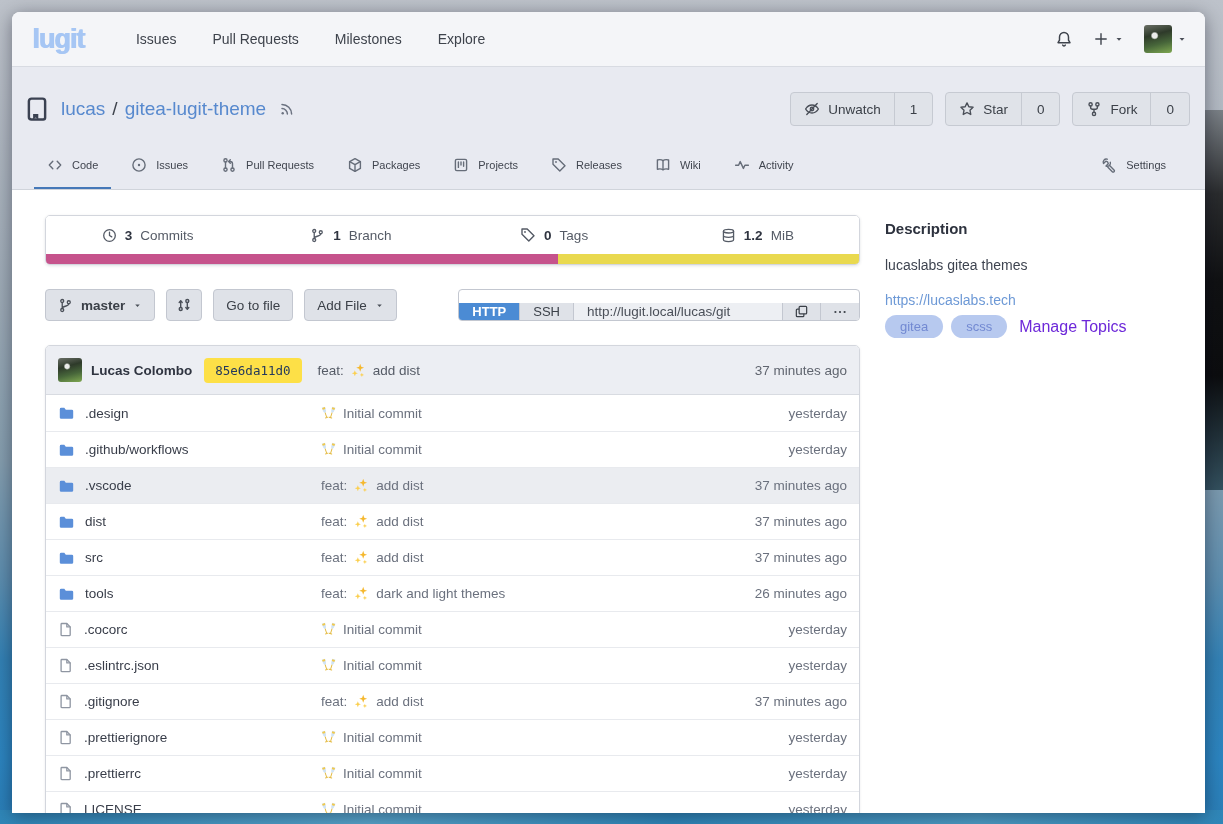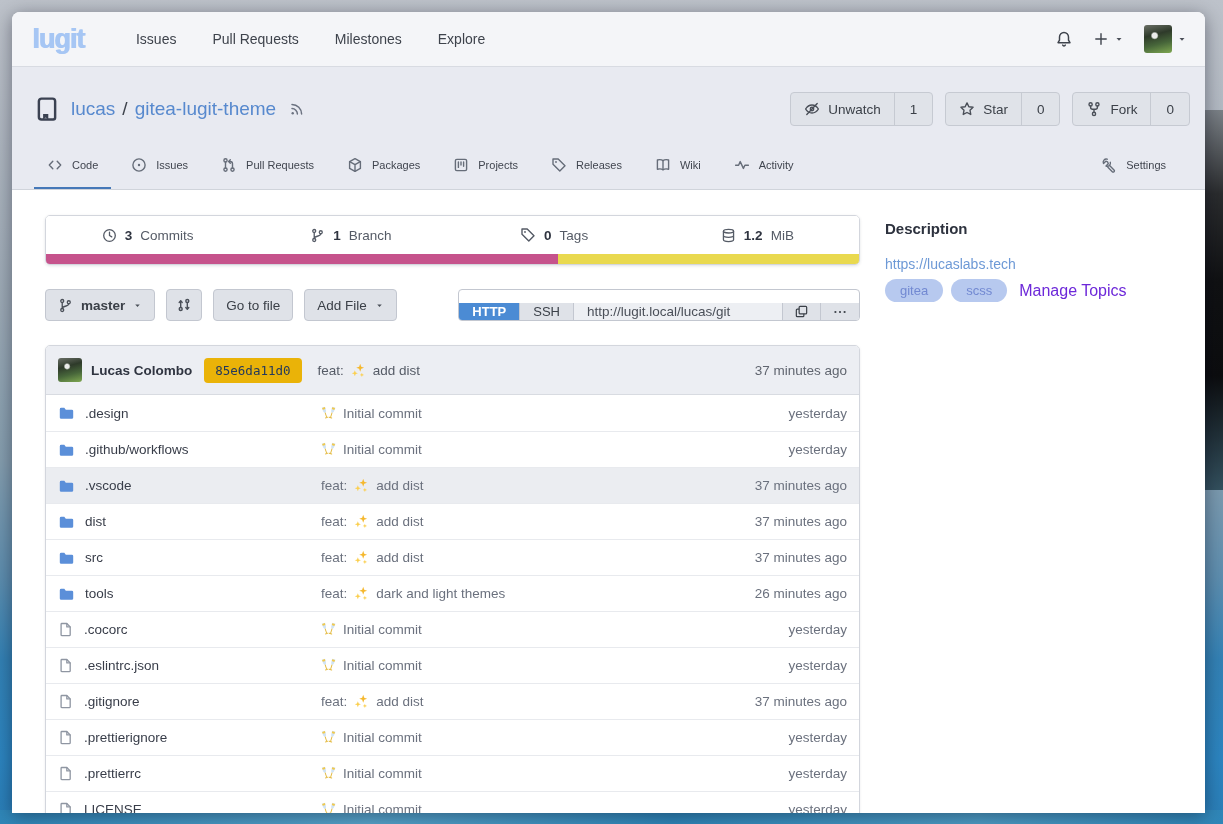--- a/index.html
+++ b/index.html
@@ -22,21 +22,21 @@
   .nav-item{font-size:14px;color:#3e434c;text-decoration:none;padding:0 18px;cursor:pointer;}
   .nav-right{margin-left:auto;display:flex;align-items:center;gap:20px;}
   .icon-btn{display:flex;align-items:center;gap:5px;color:#3e434c;cursor:pointer;}
   .avatar{width:28px;height:28px;border-radius:3px;
     background:radial-gradient(circle at 38% 38%,rgba(255,255,255,.9) 0 2.5px,rgba(255,255,255,0) 4px),
       linear-gradient(165deg,#6a6f66 0%,#2e3a2a 35%,#47663a 65%,#7fa851 100%);}
   .caret{display:inline-flex;color:#4a4f58;}
 
   
   .repo-header{background:#e8eaf1;border-bottom:1px solid #d0d4db;}
-  .repo-title-row{display:flex;align-items:center;padding:25px 15px 16px 22px;}
+  .repo-title-row{display:flex;align-items:center;padding:25px 15px 16px 12px;}
   .repo-icon{color:#3b4252;display:flex;margin-right:11px;}
   .repo-link{font-size:19px;color:#5789ce;text-decoration:none;cursor:pointer;}
   .repo-sep{font-size:19px;color:#3e434c;margin:0 7px;}
   .rss{color:#6b7280;margin-left:13px;display:flex;cursor:pointer;}
   .repo-actions{margin-left:auto;display:flex;gap:12px;}
   .action-group{display:flex;border:1px solid #c6cad2;border-radius:4px;overflow:hidden;background:#e0e3e9;height:32px;}
   .action-main{display:flex;align-items:center;gap:8px;padding:0 13px;font-size:13.5px;color:#3b4048;cursor:pointer;}
   .action-main svg{color:#4a4f58;}
   .action-count{border-left:1px solid #c6cad2;padding:0 15px;display:flex;align-items:center;font-size:13.5px;color:#3b4048;cursor:pointer;}
 
@@ -71,21 +71,21 @@
   .seg-ssh{background:#dfe2e8;color:#3b4048;border-left:1px solid #c3c7d0;}
   .seg-url{background:#edeff3;color:#4a4f58;border-left:1px solid #c3c7d0;width:182px;white-space:nowrap;overflow:hidden;font-size:13.5px;}
   .seg-icon{background:#dfe2e8;color:#3b4048;border-left:1px solid #c3c7d0;padding:0 11px;}
 
   .file-table{margin-top:24px;border:1px solid #d3d6dd;border-radius:5px;overflow:hidden;box-shadow:0 1px 3px rgba(20,30,60,.08);}
   .commit-header{height:40px;background:#eceef3;display:flex;align-items:center;padding:4px 12px;border-bottom:1px solid #d8dbe1;}
   .c-avatar{width:24px;height:24px;border-radius:3px;flex:none;cursor:pointer;
     background:radial-gradient(circle at 38% 35%,rgba(255,255,255,.9) 0 2px,rgba(255,255,255,0) 3.5px),
       linear-gradient(165deg,#6a6f66 0%,#2e3a2a 35%,#47663a 65%,#7fa851 100%);}
   .c-author{font-weight:700;font-size:13.5px;color:#2f3440;margin:0 12px 0 9px;cursor:pointer;}
-  .hash-badge{background:#eab308;color:#24395c;font-family:"DejaVu Sans Mono","Liberation Mono",monospace;
+  .hash-badge{background:#fde047;color:#24395c;font-family:"DejaVu Sans Mono","Liberation Mono",monospace;
     font-size:12.5px;padding:5px 11px;border-radius:4px;cursor:pointer;}
   .c-msg{margin-left:16px;font-size:13.5px;color:#555b66;display:flex;gap:7px;align-items:center;cursor:pointer;}
   .c-time{margin-left:auto;font-size:13.5px;color:#60656f;}
 
   .file-row{height:36px;display:flex;align-items:center;padding:0 12px;font-size:13.5px;background:#fff;cursor:pointer;box-sizing:border-box;}
   .file-row + .file-row{border-top:1px solid #e8eaee;}
   .file-row.hl{background:#ebedf1;}
   .f-name{width:263px;flex:none;display:flex;gap:11px;align-items:center;color:#383d49;}
   .f-name .ic-folder{color:#5b8fd9;display:flex;}
   .f-name .ic-file{color:#8f96a2;display:flex;}
@@ -757,20 +757,21 @@
               </span>
               <span class="f-date">yesterday</span>
             </div>
           </div>
       </div>
 
     </div>
 
     <aside class="sidebar">
       <div class="sb-title">Description</div>
+      <div class="sb-text">lucaslabs gitea themes</div>
       <a class="sb-link">https://lucaslabs.tech</a>
       <div class="topics" id="topics">
           <span class="topic-pill">gitea</span>
           <span class="topic-pill">scss</span>
           <span class="manage">Manage Topics</span>
         </div>
     </aside>
   </section>
 
 </div>

